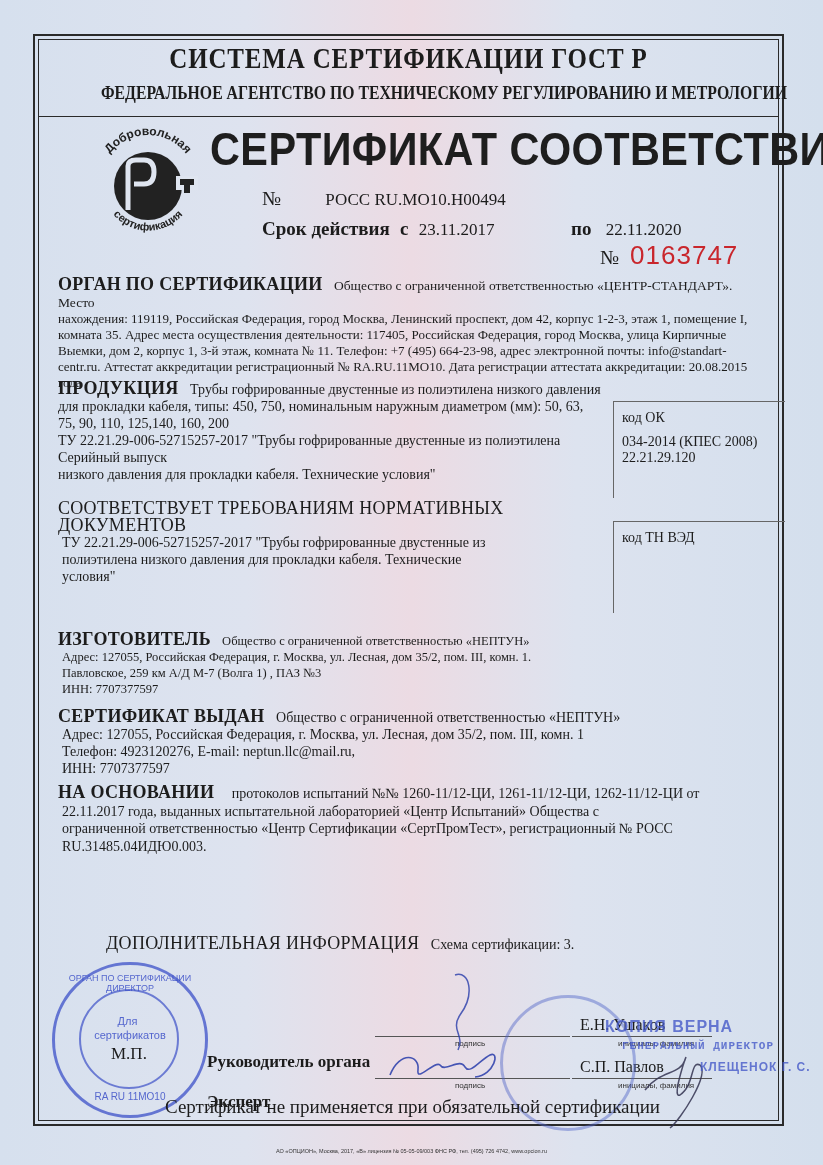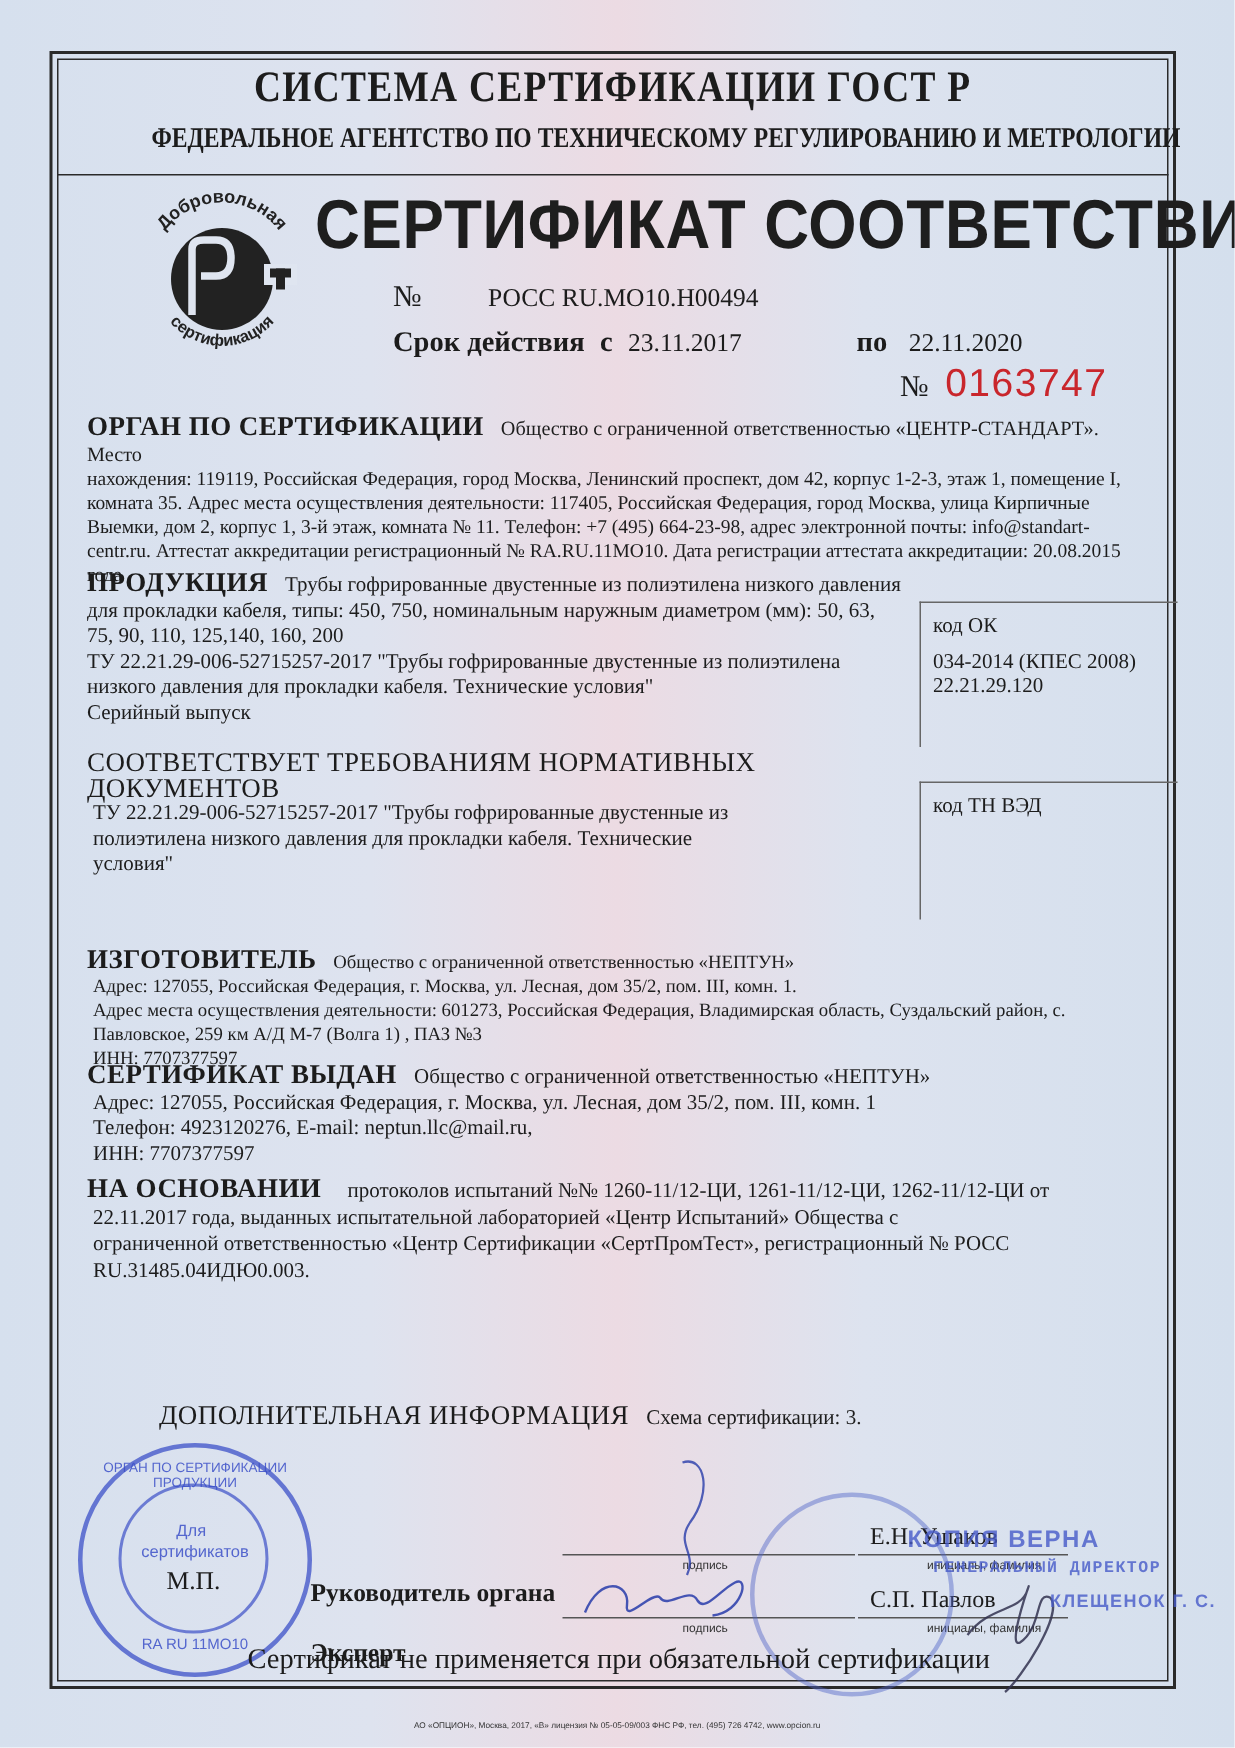--- a/index.html
+++ b/index.html
@@ -125,22 +125,22 @@
   <span>Общество с ограниченной ответственностью «ЦЕНТР-СТАНДАРТ». Место</span>
   <p style="font-size:13px;line-height:16px;">нахождения: 119119, Российская Федерация, город Москва, Ленинский проспект, дом 42, корпус 1-2-3, этаж 1, помещение I, комната 35. Адрес места осуществления деятельности: 117405, Российская Федерация, город Москва, улица Кирпичные Выемки, дом 2, корпус 1, 3-й этаж, комната № 11. Телефон: +7 (495) 664-23-98, адрес электронной почты: info@standart-centr.ru. Аттестат аккредитации регистрационный № RA.RU.11МО10. Дата регистрации аттестата аккредитации: 20.08.2015 года</p>
 </div>
 
 <div class="abs section" style="top:380px; width:545px; font-size:14px; line-height:17px;">
   <span class="head">ПРОДУКЦИЯ</span>
   <span>Трубы гофрированные двустенные из полиэтилена низкого давления</span>
   <p>для прокладки кабеля, типы: 450, 750, номинальным наружным диаметром (мм): 50, 63,</p>
   <p>75, 90, 110, 125,140, 160, 200</p>
   <p>ТУ 22.21.29-006-52715257-2017 "Трубы гофрированные двустенные из полиэтилена</p>
+  <p>Серийный выпуск</p>
   <p>низкого давления для прокладки кабеля. Технические условия"</p>
-  <p>Серийный выпуск</p>
 </div>
 <div class="codebox" style="left:613px; top:401px; width:155px; height:80px;">
   <div style="margin-bottom:8px;">код ОК</div>
   <div>034-2014 (КПЕС 2008)</div>
   <div>22.21.29.120</div>
 </div>
 
 <div class="abs section" style="top:500px; width:560px; font-size:14px; line-height:17px;">
   <div class="head" style="font-weight:normal;font-size:18px;">СООТВЕТСТВУЕТ ТРЕБОВАНИЯМ НОРМАТИВНЫХ ДОКУМЕНТОВ</div>
   <p style="padding-left:4px;">ТУ 22.21.29-006-52715257-2017 "Трубы гофрированные двустенные из</p>
@@ -148,21 +148,20 @@
   <p style="padding-left:4px;">условия"</p>
 </div>
 <div class="codebox" style="left:613px; top:521px; width:155px; height:75px;">
   <div>код ТН ВЭД</div>
 </div>
 
 <div class="abs section" style="top:631px; font-size:12.5px; line-height:16px;">
   <span class="head">ИЗГОТОВИТЕЛЬ</span>
   <span>Общество с ограниченной ответственностью «НЕПТУН»</span>
   <p style="padding-left:4px;">Адрес: 127055, Российская Федерация, г. Москва, ул. Лесная, дом 35/2, пом. III, комн. 1.</p>
-  <p style="padding-left:4px;">Адрес места осуществления деятельности: 601273, Российская Федерация, Владимирская область, Суздальский район, с.</p>
   <p style="padding-left:4px;">Павловское, 259 км А/Д М-7 (Волга 1) , ПАЗ №3</p>
   <p style="padding-left:4px;">ИНН: 7707377597</p>
 </div>
 
 <div class="abs section" style="top:708px; font-size:14px; line-height:17px;">
   <span class="head">СЕРТИФИКАТ ВЫДАН</span>
   <span>Общество с ограниченной ответственностью «НЕПТУН»</span>
   <p style="padding-left:4px;">Адрес: 127055, Российская Федерация, г. Москва, ул. Лесная, дом 35/2, пом. III, комн. 1</p>
   <p style="padding-left:4px;">Телефон: 4923120276, E-mail: neptun.llc@mail.ru,</p>
   <p style="padding-left:4px;">ИНН: 7707377597</p>
@@ -179,21 +178,21 @@
 <div class="abs section" style="top:935px; font-size:14px;margin-left:48px;">
   <span class="head" style="font-weight:normal;">ДОПОЛНИТЕЛЬНАЯ ИНФОРМАЦИЯ</span>
   <span>Схема сертификации: 3.</span>
 </div>
 
 <div class="abs stamp-left">
   <div class="inner"></div>
   <div class="stamp-text" style="left:0; top:50px; width:145px; text-align:center; font-size:11px;">Для</div>
   <div class="stamp-text" style="left:0; top:64px; width:150px; text-align:center; font-size:11px;">сертификатов</div>
   <div class="stamp-text" style="left:0; top:126px; width:150px; text-align:center; font-size:10px;">RA RU 11МО10</div>
-  <div class="stamp-text" style="left:0; top:8px; width:150px; text-align:center; font-size:9px;">ОРГАН ПО СЕРТИФИКАЦИИ ПРОДУКЦИИ</div>
+  <div class="stamp-text" style="left:0; top:8px; width:150px; text-align:center; font-size:9px;">ОРГАН ПО СЕРТИФИКАЦИИ ДИРЕКТОР</div>
 </div>
 <div class="abs mp">М.П.</div>
 
 <div class="abs sign-label" style="left:207px; top:1028px;">Руководитель органа</div>
 <div class="sign-line" style="left:375px; top:1036px; width:195px;"></div>
 <div class="abs tiny" style="left:455px; top:1039px;">подпись</div>
 <div class="abs name" style="left:580px; top:1016px;">Е.Н. Ушаков</div>
 <div class="sign-line" style="left:572px; top:1036px; width:140px;"></div>
 <div class="abs tiny" style="left:618px; top:1039px;">инициалы, фамилия</div>
 

